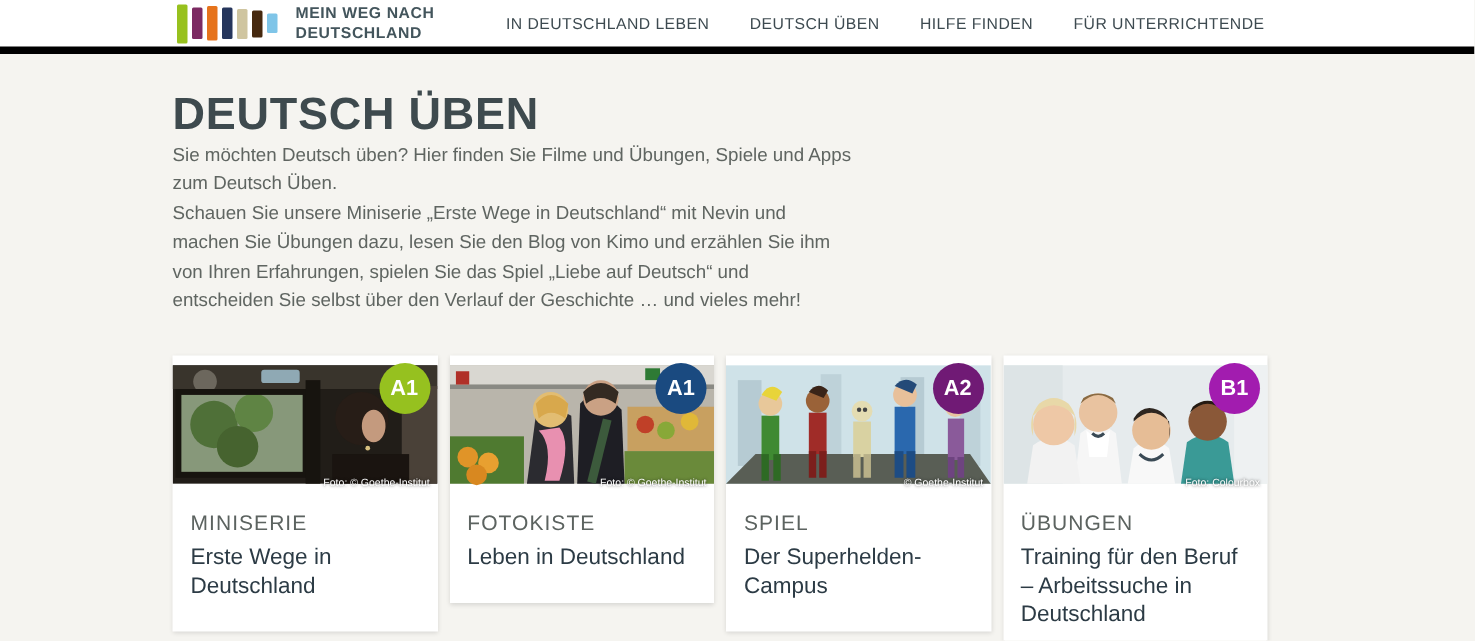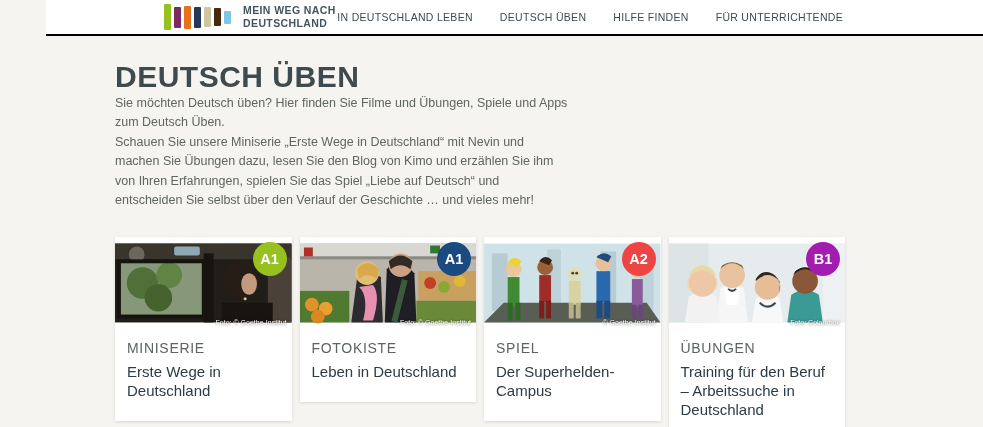--- a/index.html
+++ b/index.html
@@ -7,25 +7,24 @@
   body {
     font-family: "Liberation Sans", sans-serif;
     background: #f5f4f0;
     overflow: hidden;
     color: #3d4a50;
   }
   
   .header {
     height: 36px;
     background: #ffffff;
-    border-bottom: 2px solid #000000;
+    border-bottom: 5px solid #000000;
     display: flex;
     align-items: center;
     padding-left: 118px;
-    margin-left: 46px;
   }
   .logo { display: flex; align-items: center; cursor: pointer; }
   .logo-bars { display: flex; align-items: center; gap: 3px; height: 30px; }
   .logo-bar { width: 7px; border-radius: 1px; }
   .logo-bar:nth-child(1) { height: 26px; }
   .logo-bar:nth-child(2) { height: 21px; }
   .logo-bar:nth-child(3) { height: 23px; }
   .logo-bar:nth-child(4) { height: 21px; }
   .logo-bar:nth-child(5) { height: 20px; }
   .logo-bar:nth-child(6) { height: 18px; }
@@ -254,21 +253,21 @@
             <path d="M114 14 Q121 6 129 13 L126 19 Z" fill="#244a78"></path>
           </g>
           <g>
             <rect x="150" y="36" width="11" height="28" fill="#8a5a9a"></rect>
             <rect x="150" y="62" width="4.5" height="14" fill="#6e4480"></rect>
             <rect x="156.5" y="62" width="4.5" height="14" fill="#6e4480"></rect>
             <circle cx="155" cy="28" r="7" fill="#e8c4a0"></circle>
             <path d="M149 23 Q155 15 162 22 L159 27 Z" fill="#5c3a2a"></path>
           </g>
         </svg>
-        <span class="badge" style="background-color: #ef4444;">A2</span>
+        <span class="badge" style="background-color: #701a75;">A2</span>
         <span class="credit">© Goethe-Institut</span>
       </div>
       <div class="card-body">
         <div class="card-category">SPIEL</div>
         <div class="card-title">Der Superhelden-Campus</div>
       </div>
     </div>
 
     <div class="card">
       <div class="card-img">

